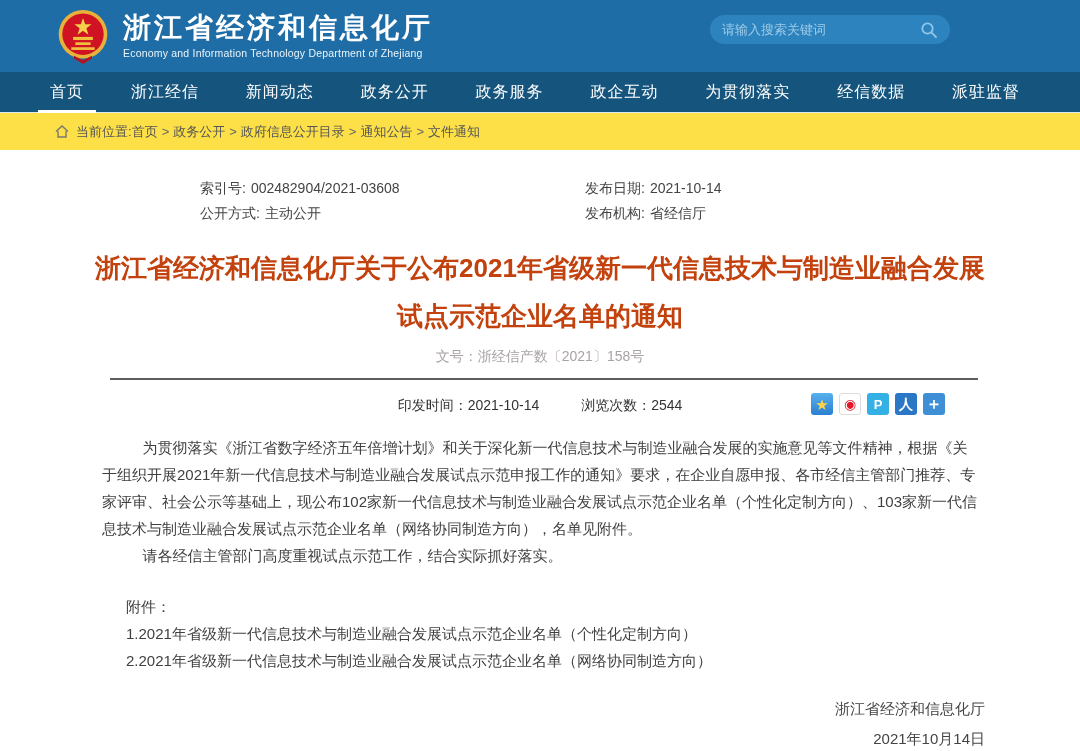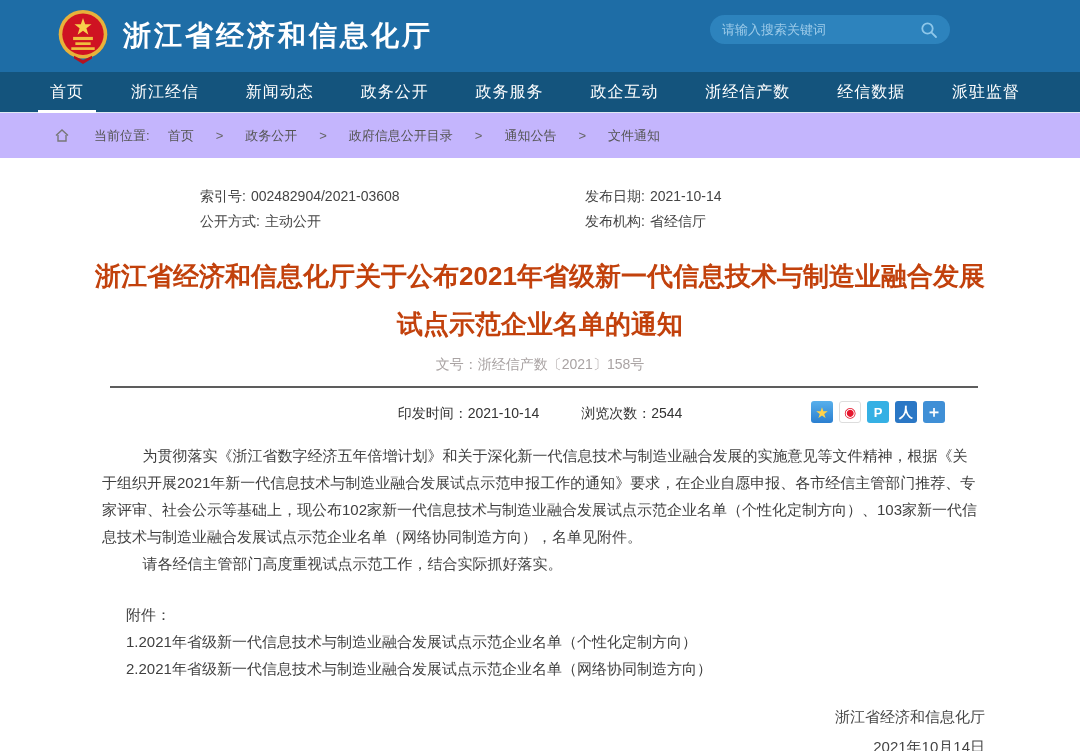--- a/index.html
+++ b/index.html
@@ -54,26 +54,26 @@
     color: #ffffff; font-size: 16px; letter-spacing: 1px;
     position: relative; cursor: pointer; padding: 8px 2px;
   }
   .nav-item.active::after {
     content: ""; position: absolute; left: -10px; right: -10px; bottom: -2px;
     height: 3px; background: #ffffff;
   }
 
   
   .breadcrumb {
-    height: 46px;
-    background: #c4b5fd;
+    height: 38px;
+    background: #fde047;
     border-top: 1px solid #dfe9f2;
     display: flex; align-items: center;
     padding-left: 55px;
-    font-size: 13px; color: #555555; gap: 18px;
+    font-size: 13px; color: #555555;
   }
   .home-icon { width: 14px; height: 13px; margin-right: 7px; }
   .crumb-link { cursor: pointer; }
   .crumb-sep { margin: 0 4px; color: #666666; }
 
   
   .meta {
     margin: 26px 0 0 200px;
     display: grid;
     grid-template-columns: 385px auto;
@@ -149,20 +149,21 @@
         <circle cx="30" cy="29" r="23" fill="#cf1322"></circle>
         <polygon points="30,11 32.4,18 39.5,18 33.8,22.4 36,29.5 30,25.2 24,29.5 26.2,22.4 20.5,18 27.6,18" fill="#f7d04b"></polygon>
         <rect x="19" y="32" width="22" height="3.5" fill="#f0bf3e"></rect>
         <rect x="21.5" y="38" width="17" height="3" fill="#f0bf3e"></rect>
         <rect x="17" y="43.5" width="26" height="3" fill="#f0bf3e"></rect>
         <path d="M20 53 L30 58 L40 53 L40 56 L30 62 L20 56 Z" fill="#b5121f"></path>
       </svg>
     </span>
     <span class="site-name">
       <div class="site-title">浙江省经济和信息化厅</div>
+      <div class="site-sub">Economy and Information Technology Department of Zhejiang</div>
     </span>
   </div>
 
   <div class="search-box">
     <input type="text" placeholder="请输入搜索关键词" style="">
     <span class="search-btn">
       <svg width="18" height="18" viewBox="0 0 18 18">
         <circle cx="7.5" cy="7.5" r="5.2" fill="none" stroke="#8ec7ea" stroke-width="1.8"></circle>
         <line x1="11.6" y1="11.6" x2="16" y2="16" stroke="#8ec7ea" stroke-width="1.8" stroke-linecap="round"></line>
       </svg>
@@ -170,21 +171,21 @@
   </div>
 </div>
 
 <div class="nav">
   <span class="nav-item active">首页</span>
   <span class="nav-item">浙江经信</span>
   <span class="nav-item">新闻动态</span>
   <span class="nav-item">政务公开</span>
   <span class="nav-item">政务服务</span>
   <span class="nav-item">政企互动</span>
-  <span class="nav-item">浙经信产数</span>
+  <span class="nav-item">为贯彻落实</span>
   <span class="nav-item">经信数据</span>
   <span class="nav-item">派驻监督</span>
 </div>
 
 <div class="breadcrumb">
   <span class="home-icon">
     <svg width="14" height="13" viewBox="0 0 14 13">
       <path d="M1 6.5 L7 1 L13 6.5" fill="none" stroke="#777" stroke-width="1.4"></path>
       <path d="M3 6 L3 12 L11 12 L11 6" fill="none" stroke="#777" stroke-width="1.4"></path>
     </svg>

